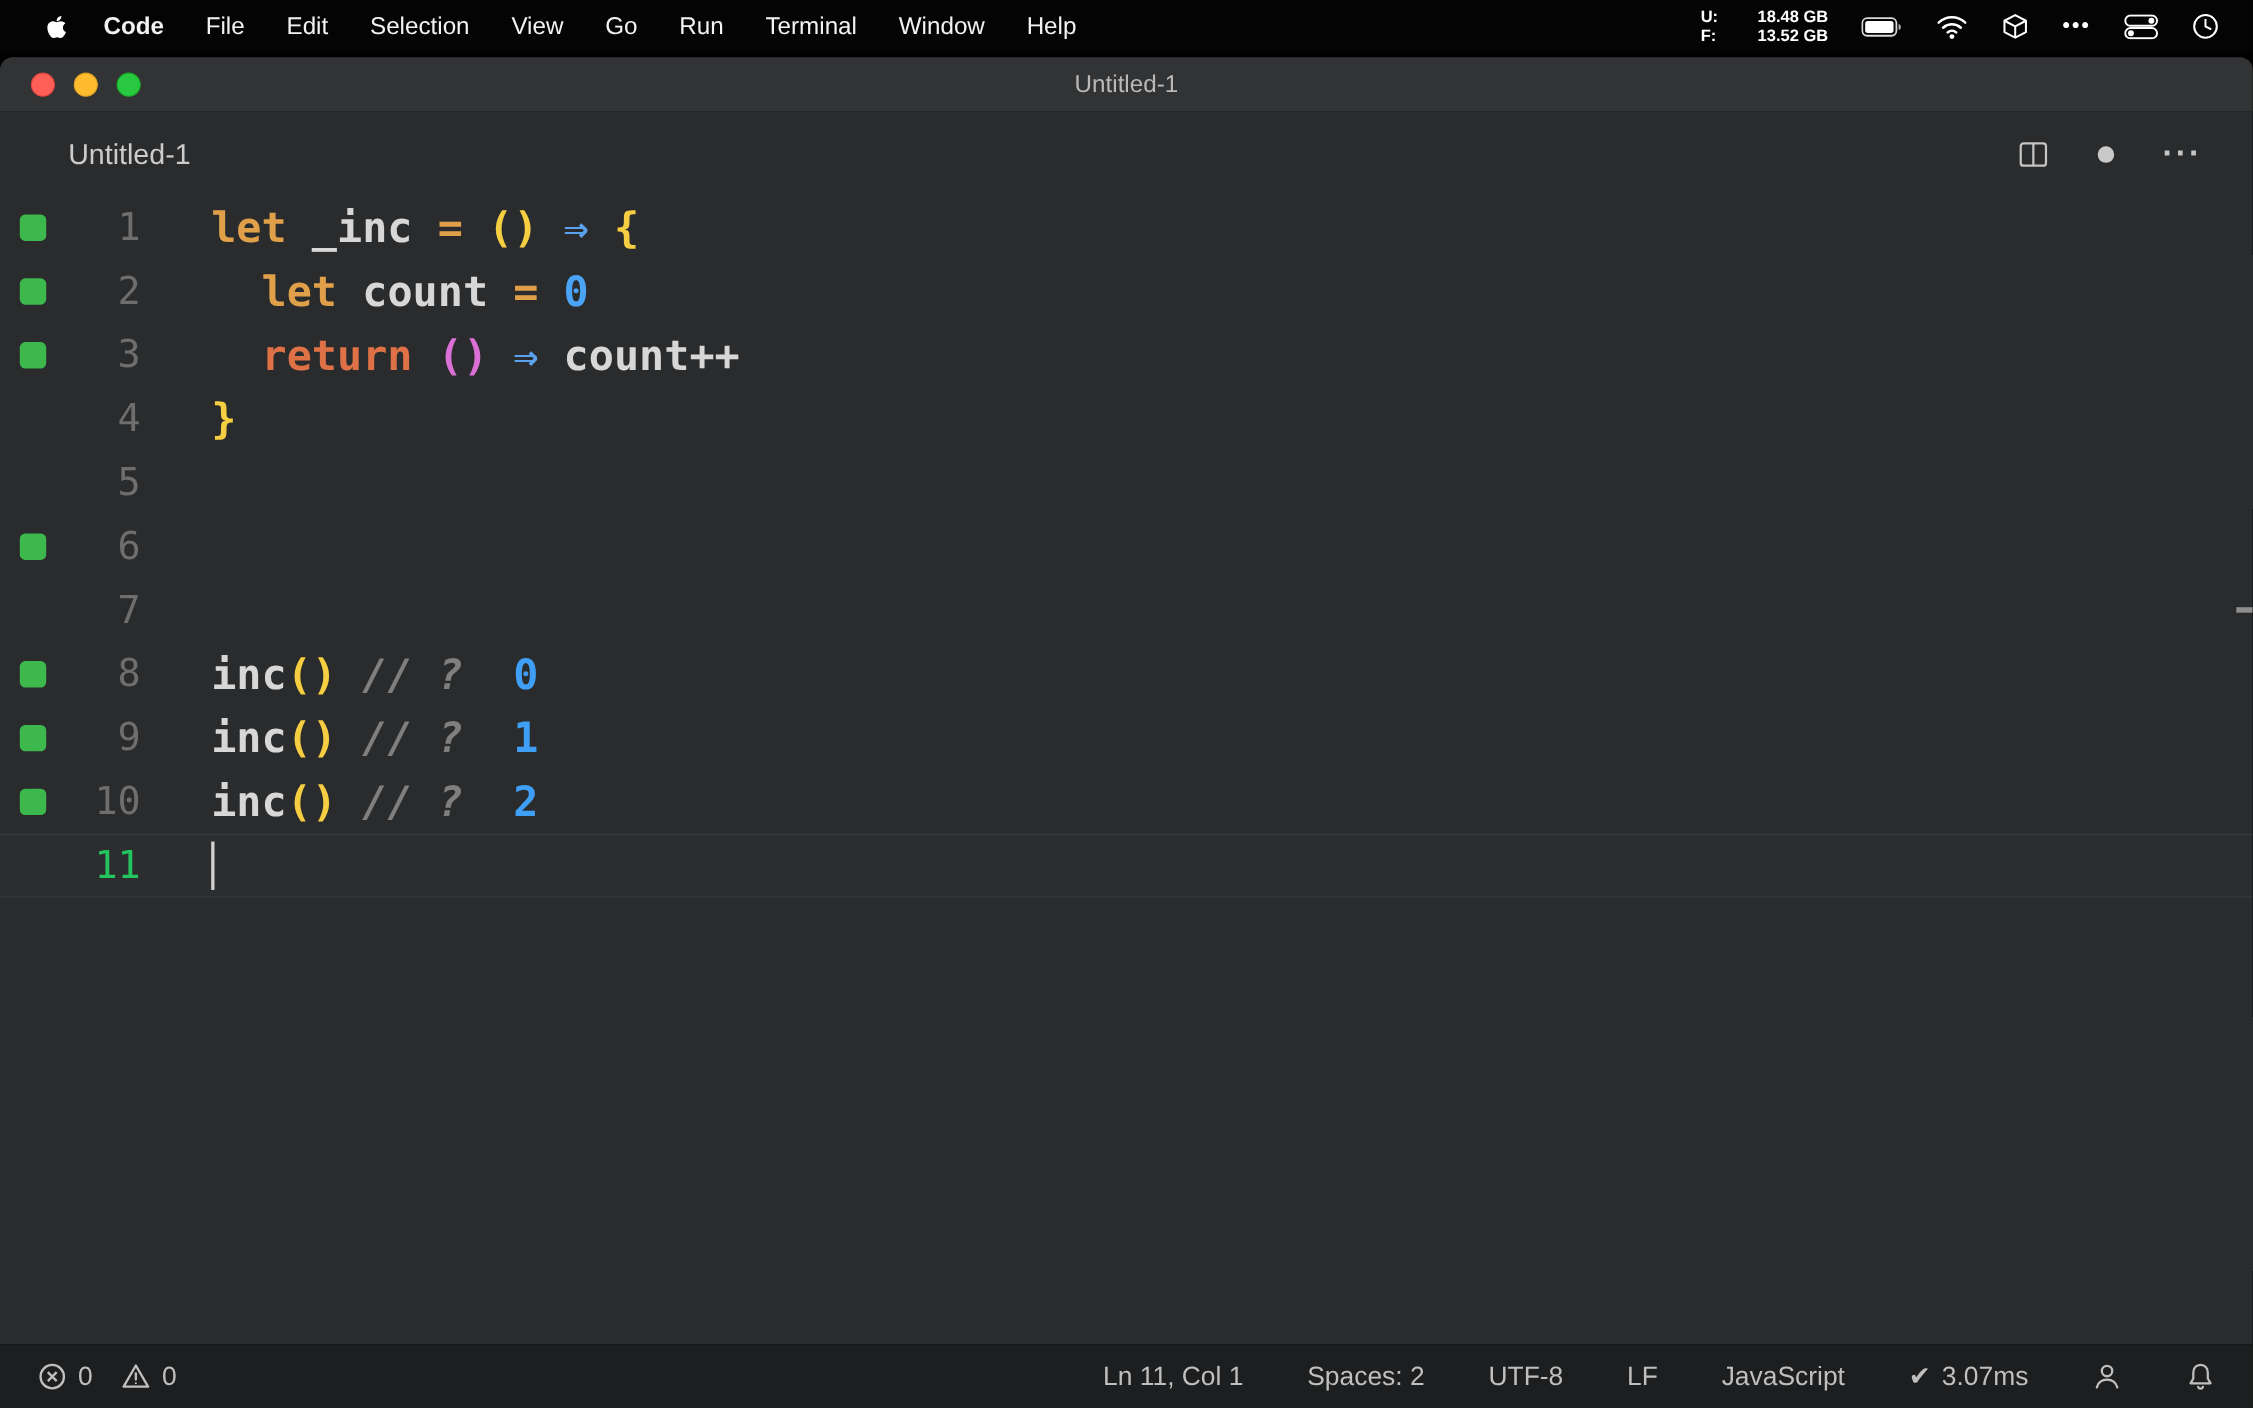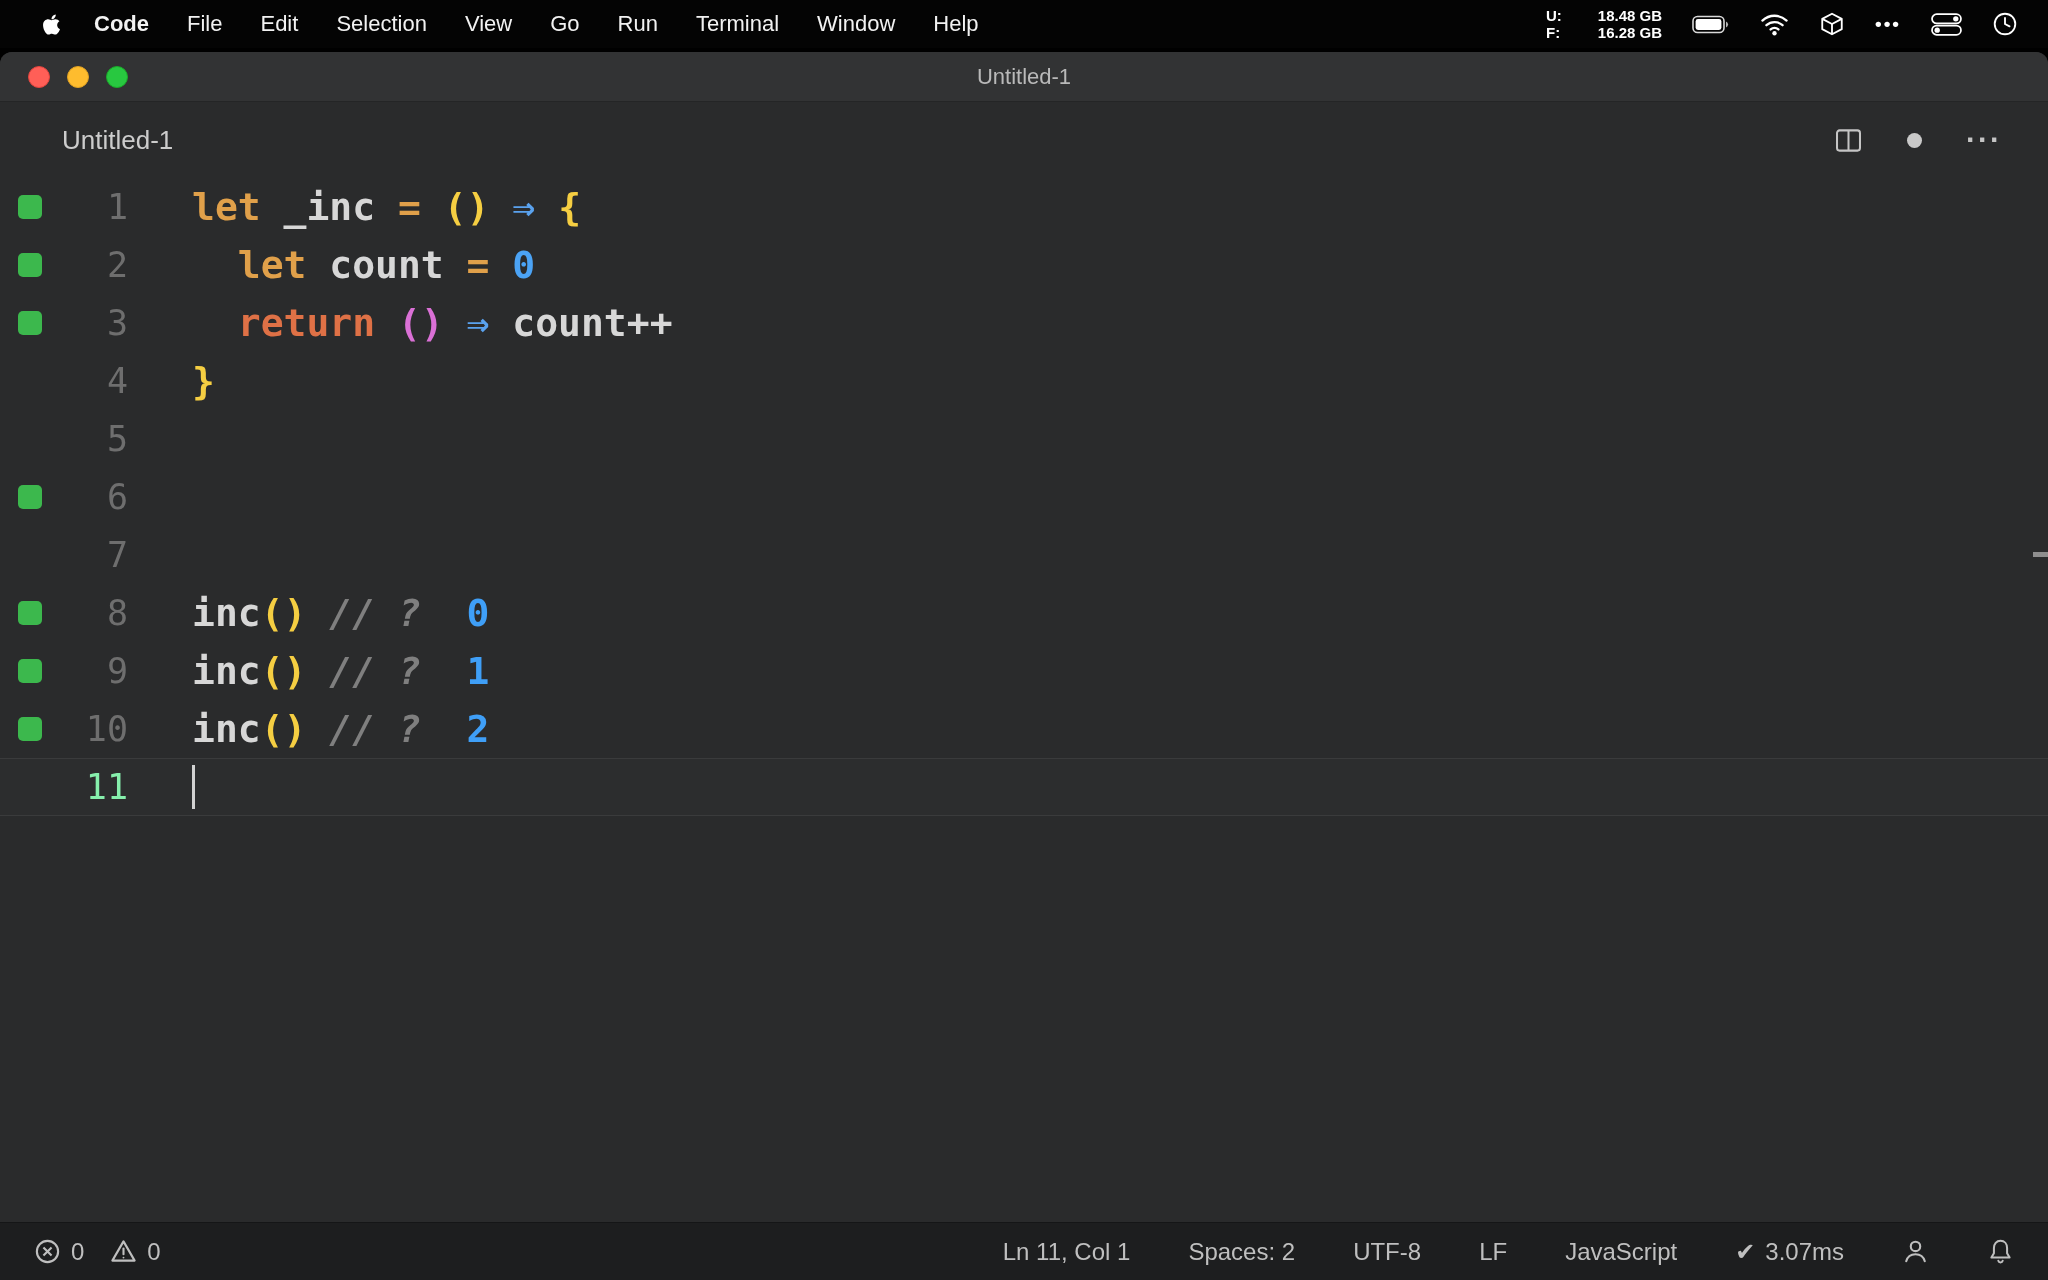--- a/index.html
+++ b/index.html
@@ -53,21 +53,21 @@
     font-size: 38px;
   }
   .code-line.current {
     border-top: 1px solid rgba(255,255,255,0.07);
     border-bottom: 1px solid rgba(255,255,255,0.07);
     background: rgba(255,255,255,0.012);
   }
   .coverage { width: 48px; display: flex; align-items: center; padding-left: 18px; flex: none; }
   .cov-square { width: 24px; height: 24px; border-radius: 5px; }
   .line-number { width: 80px; flex: none; text-align: right; color: #6e6e6e; font-size: 35px; }
-  .code-line.current .line-number { color: #86efac; }
+  .code-line.current .line-number { color: #22c55e; }
   .code-text { margin-left: 64px; white-space: pre; line-height: 1; font-weight: bold; }
   .text-cursor { display: inline-block; width: 3px; height: 44px; background: #d2d2d2; vertical-align: middle; }
 
   .overview-mark { position: absolute; right: 0; top: 500px; width: 15px; height: 5px; background: #8e8e8e; }
 
   
   .statusbar {
     position: absolute; left: 0; right: 0; bottom: 0; height: 58px;
     background: #1d1e1f; border-top: 1px solid #151617;
     display: flex; align-items: center; padding: 0 34px;
@@ -99,21 +99,21 @@
   <span class="menu-item">Help</span>
 
   <div class="menubar-right">
     <div class="memory">
       <div class="row">
         <span>U:</span>
         <span>18.48 GB</span>
       </div>
       <div class="row">
         <span>F:</span>
-        <span>16.28 GB</span>
+        <span>13.52 GB</span>
       </div>
     </div>
     <div class="mb-icon">
       <svg width="38" height="19" viewBox="0 0 38 19">
           <rect x="1" y="1.5" width="31" height="16" rx="4.5" fill="none" stroke="#ffffff" stroke-width="1.6" opacity="0.85"></rect>
           <rect x="3.6" y="4.1" width="25.8" height="10.8" rx="2.4" fill="#ffffff"></rect>
           <path d="M34 6.5 v6 a3.2 3.2 0 0 0 0 -6 z" fill="#ffffff" opacity="0.7"></path>
         </svg>
     </div>
     <div class="mb-icon">

